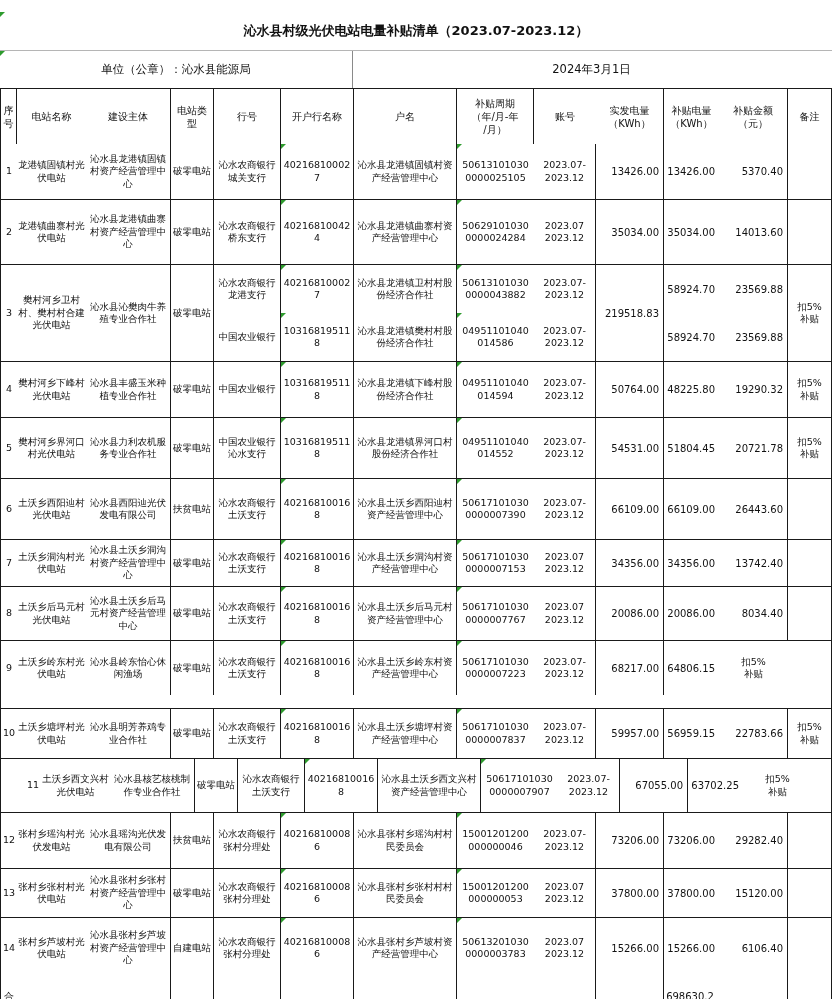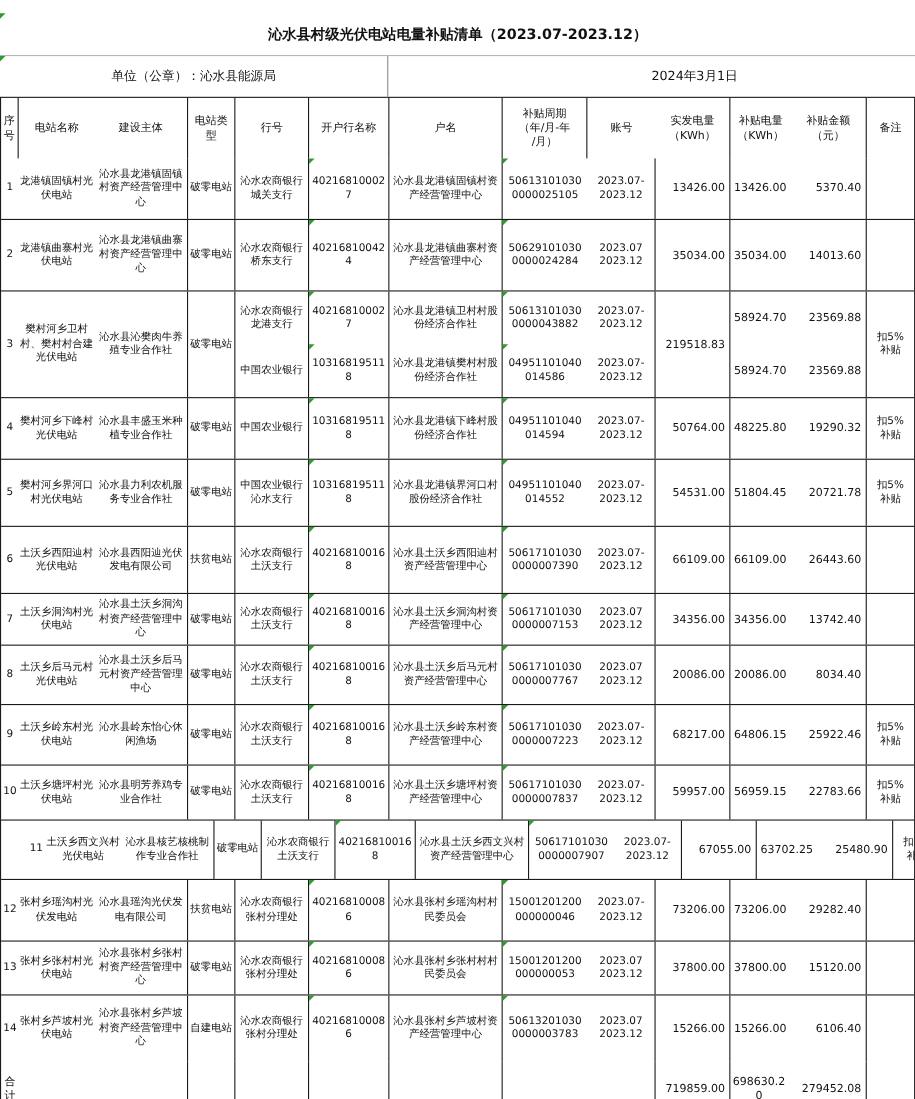--- a/index.html
+++ b/index.html
@@ -18,21 +18,20 @@
     font-size:13px; font-weight:bold;margin-top:12px;
   }
 
   
   .info-row {
     position:relative;
     height:37px;
     border-top:1px solid #b5b5b5;
     display:grid;
     grid-template-columns:353px 477px;
-    gap:40px;
   }
   .info-cell {
     position:relative;
     display:flex; align-items:center; justify-content:center;
     font-size:11.5px;
   }
   .info-cell.left { border-right:1px solid #8a8a8a; }
 
   
   .table {
@@ -288,25 +287,24 @@
           <div class="cell stack br"><div class="entry"><span>沁水农商银行土沃支行</span></div></div>
           <div class="cell stack br"><div class="entry"><span class="flag"></span><span>40216810016
 8</span></div></div>
           <div class="cell stack br"><div class="entry"><span>沁水县土沃乡岭东村资产经营管理中心</span></div></div>
           <div class="cell stack "><div class="entry"><span class="flag"></span><span>50617101030
 0000007223</span></div></div>
           <div class="cell stack br"><div class="entry"><span>2023.07-
 2023.12</span></div></div>
           <div class="cell br num">68217.00</div>
           <div class="cell stack numcol"><div class="entry num"><span>64806.15</span></div></div>
-          <div class="cell stack br numcol"><div class="entry num"><span>25922.46</span></div></div>
-          <div class="cell ">扣5%
-补贴</div>
-        </div>
-        <div class="grid-row data-row" style="min-height: 49px;">
+          <div class="cell ">扣5%
+补贴</div>
+        </div>
+        <div class="grid-row data-row" style="min-height: 49px; margin-top: 13px;">
           <div class="cell ">10</div>
           <div class="cell ">土沃乡塘坪村光伏电站</div>
           <div class="cell br">沁水县明芳养鸡专业合作社</div>
           <div class="cell br">破零电站</div>
           <div class="cell stack br"><div class="entry"><span>沁水农商银行土沃支行</span></div></div>
           <div class="cell stack br"><div class="entry"><span class="flag"></span><span>40216810016
 8</span></div></div>
           <div class="cell stack br"><div class="entry"><span>沁水县土沃乡塘坪村资产经营管理中心</span></div></div>
           <div class="cell stack "><div class="entry"><span class="flag"></span><span>50617101030
 0000007837</span></div></div>
@@ -326,21 +324,20 @@
           <div class="cell stack br"><div class="entry"><span>沁水农商银行土沃支行</span></div></div>
           <div class="cell stack br"><div class="entry"><span class="flag"></span><span>40216810016
 8</span></div></div>
           <div class="cell stack br"><div class="entry"><span>沁水县土沃乡西文兴村资产经营管理中心</span></div></div>
           <div class="cell stack "><div class="entry"><span class="flag"></span><span>50617101030
 0000007907</span></div></div>
           <div class="cell stack br"><div class="entry"><span>2023.07-
 2023.12</span></div></div>
           <div class="cell br num">67055.00</div>
           <div class="cell stack numcol"><div class="entry num"><span>63702.25</span></div></div>
-          <div class="cell stack br numcol"><div class="entry num"><span>25480.90</span></div></div>
           <div class="cell ">扣5%
 补贴</div>
         </div>
         <div class="grid-row data-row" style="min-height: 55px;">
           <div class="cell ">12</div>
           <div class="cell ">张村乡瑶沟村光伏发电站</div>
           <div class="cell br">沁水县瑶沟光伏发电有限公司</div>
           <div class="cell br">扶贫电站</div>
           <div class="cell stack br"><div class="entry"><span>沁水农商银行张村分理处</span></div></div>
           <div class="cell stack br"><div class="entry"><span class="flag"></span><span>40216810008

